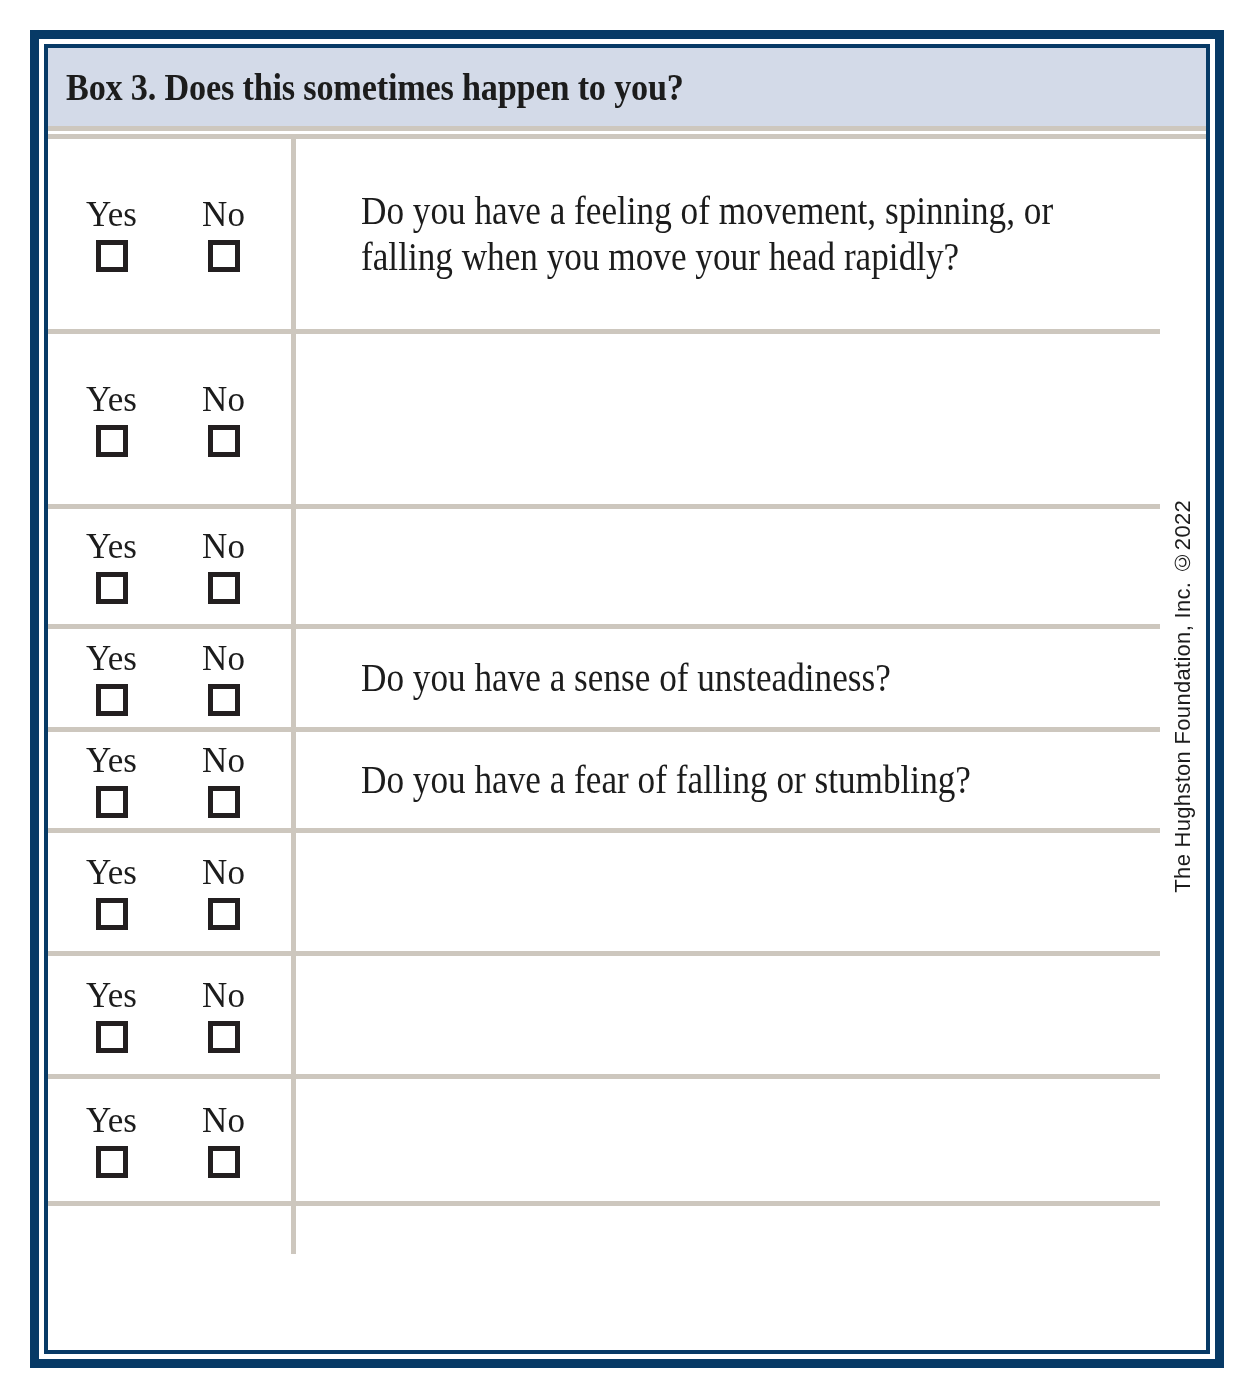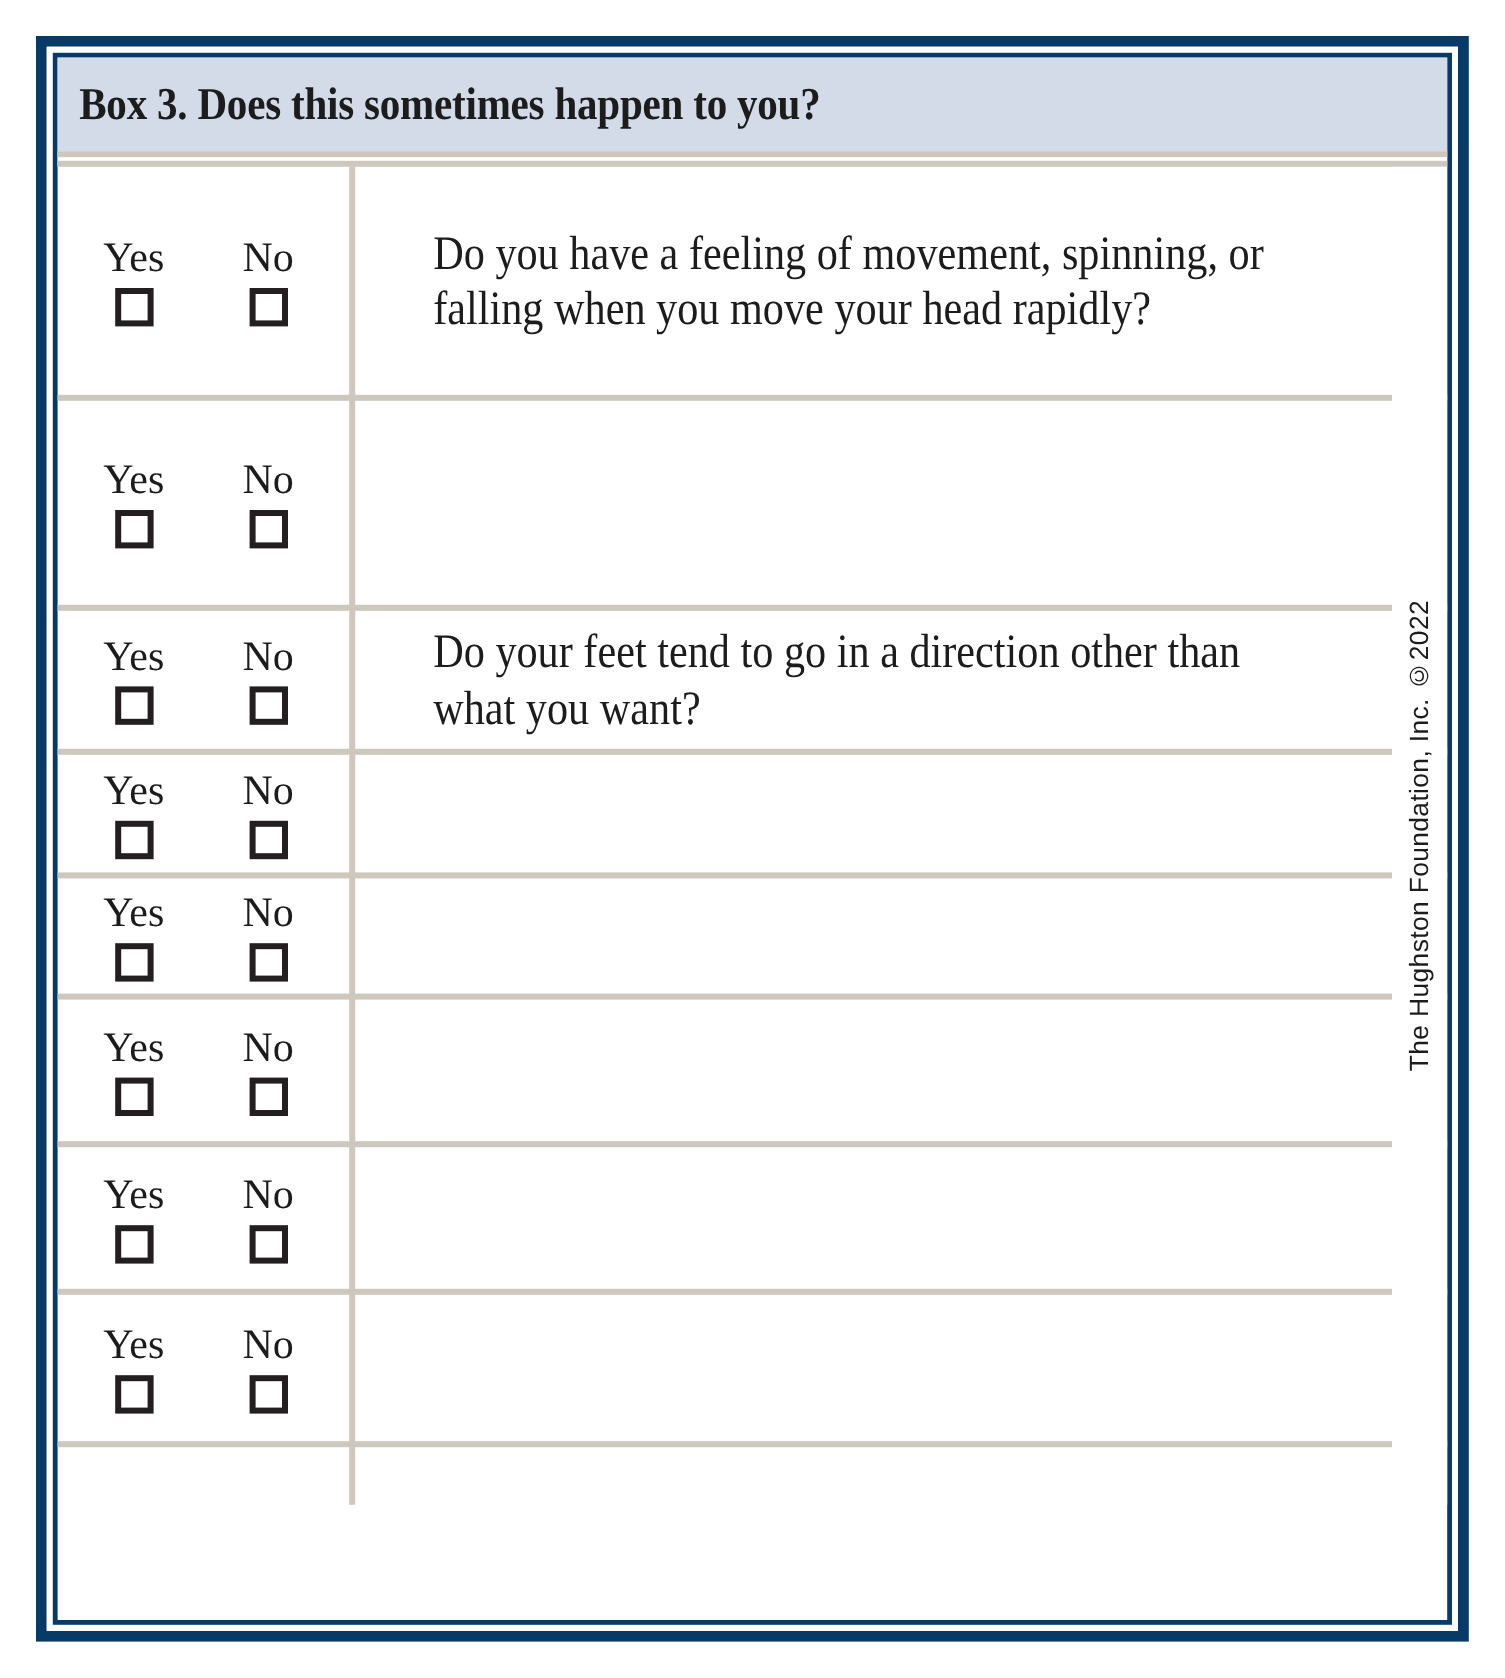--- a/index.html
+++ b/index.html
@@ -285,52 +285,55 @@
                 <div class="answer-opt">
                   <span class="answer-label">Yes</span>
                   <span class="checkbox"></span>
                 </div>
                 <div class="answer-opt">
                   <span class="answer-label">No</span>
                   <span class="checkbox"></span>
                 </div>
               </div>
             </div>
+          </div>
+
+          <div class="qrow r4">
+            <div class="answers">
+              <div class="answers-inner">
+                <div class="answer-opt">
+                  <span class="answer-label">Yes</span>
+                  <span class="checkbox"></span>
+                </div>
+                <div class="answer-opt">
+                  <span class="answer-label">No</span>
+                  <span class="checkbox"></span>
+                </div>
+              </div>
+            </div>
             <div class="question">
-              <div class="question-text">Do your feet tend to go in a direction other than what you want?</div>
-            </div>
-          </div>
-
-          <div class="qrow r4">
-            <div class="answers">
-              <div class="answers-inner">
-                <div class="answer-opt">
-                  <span class="answer-label">Yes</span>
-                  <span class="checkbox"></span>
-                </div>
-                <div class="answer-opt">
-                  <span class="answer-label">No</span>
-                  <span class="checkbox"></span>
-                </div>
-              </div>
+              <div class="question-text">Do you have a sense of unsteadiness?</div>
             </div>
           </div>
 
           <div class="qrow r5">
             <div class="answers">
               <div class="answers-inner">
                 <div class="answer-opt">
                   <span class="answer-label">Yes</span>
                   <span class="checkbox"></span>
                 </div>
                 <div class="answer-opt">
                   <span class="answer-label">No</span>
                   <span class="checkbox"></span>
                 </div>
               </div>
+            </div>
+            <div class="question">
+              <div class="question-text">Do you have a fear of falling or stumbling?</div>
             </div>
           </div>
 
           <div class="qrow r6">
             <div class="answers">
               <div class="answers-inner">
                 <div class="answer-opt">
                   <span class="answer-label">Yes</span>
                   <span class="checkbox"></span>
                 </div>

